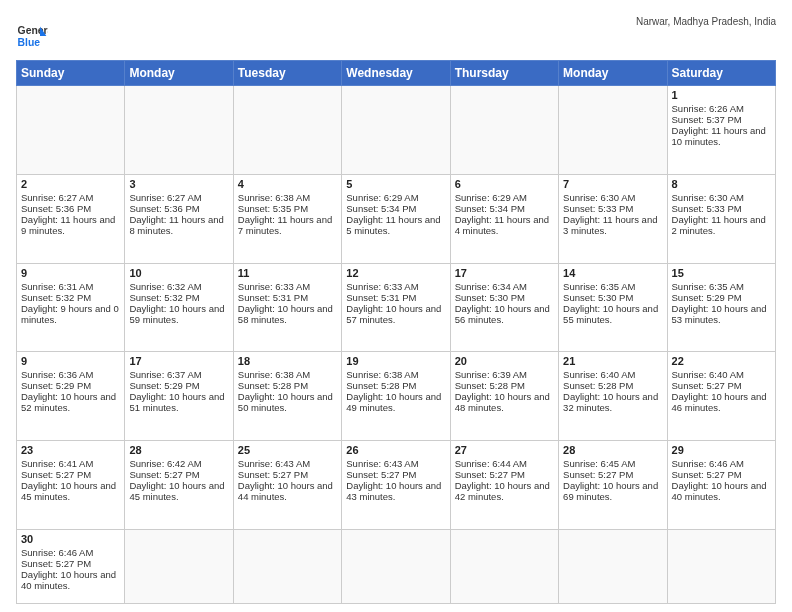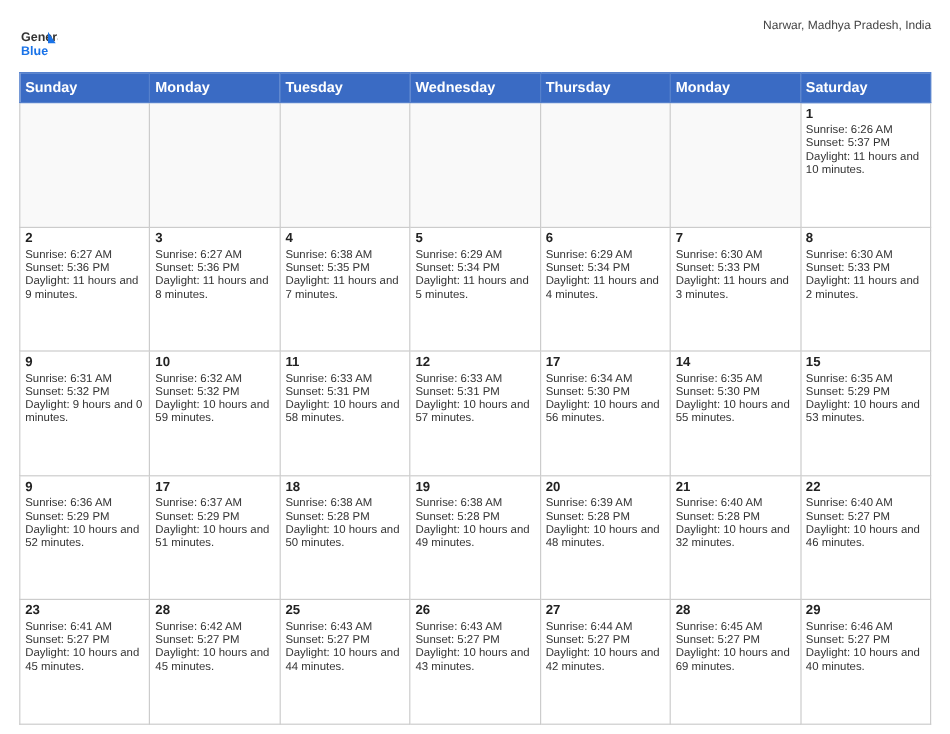--- a/index.html
+++ b/index.html
@@ -297,15 +297,29 @@
             <div>Sunset: 5:27 PM</div>
             <div>Daylight: 10 hours and 69 minutes.</div>
           </td>
           <td>
             <span class="day-num">29</span>
             <div>Sunrise: 6:46 AM</div>
             <div>Sunset: 5:27 PM</div>
             <div>Daylight: 10 hours and 40 minutes.</div>
           </td>
         </tr>
+        <tr class="last-row">
+          <td>
+            <span class="day-num">30</span>
+            <div>Sunrise: 6:46 AM</div>
+            <div>Sunset: 5:27 PM</div>
+            <div>Daylight: 10 hours and 40 minutes.</div>
+          </td>
+          <td class="empty"></td>
+          <td class="empty"></td>
+          <td class="empty"></td>
+          <td class="empty"></td>
+          <td class="empty"></td>
+          <td class="empty"></td>
+        </tr>
       </tbody>
   </table>
 </div>
 
 </body></html>

